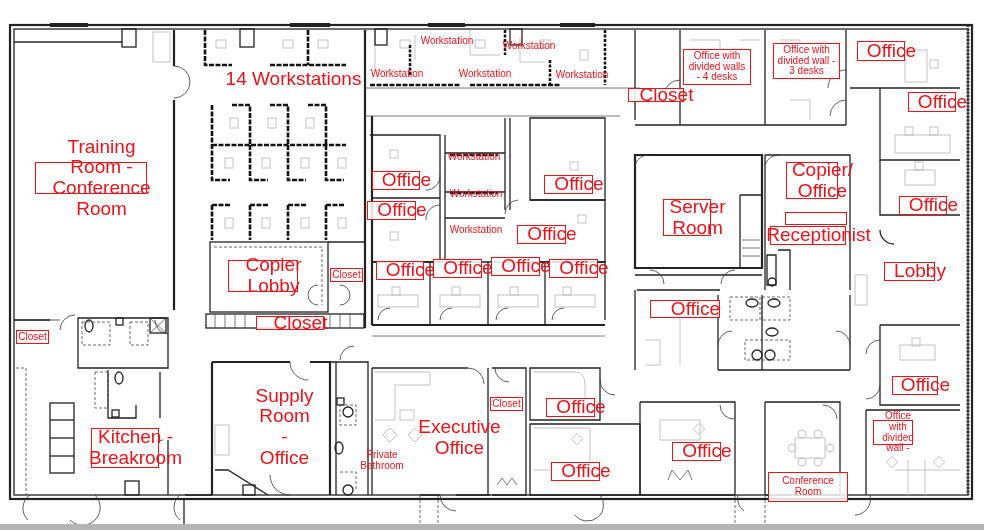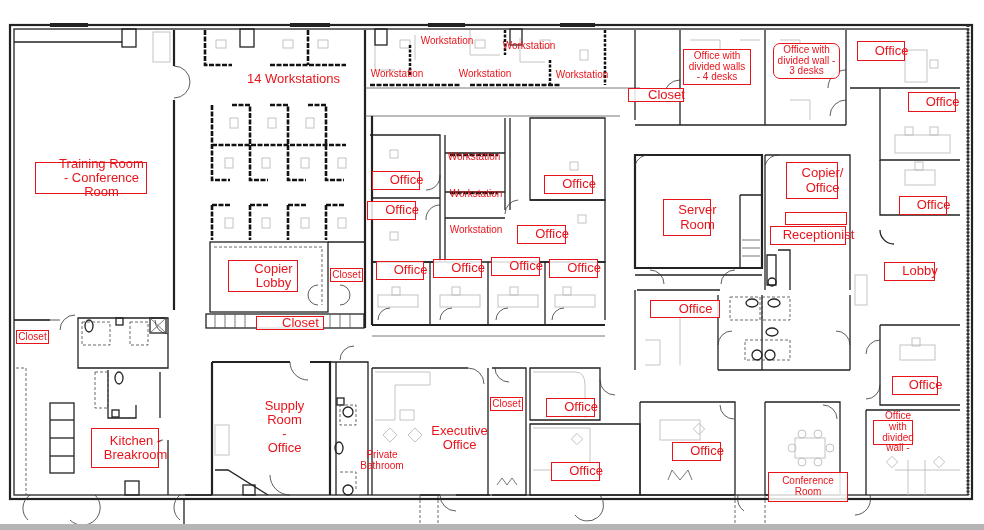--- a/index.html
+++ b/index.html
@@ -8,21 +8,21 @@
   .bottom-bar { position: absolute; left: 0; top: 524px; width: 984px; height: 6px; background: #b4b4b4; }
   svg .w { stroke: #222; stroke-width: 2.2; fill: none; }
   svg .w2 { stroke: #222; stroke-width: 1.3; fill: none; }
   svg .thin { stroke: #555; stroke-width: 0.8; fill: none; }
   svg .furn { stroke: #bdbdbd; stroke-width: 0.9; fill: none; }
   svg .dash { stroke: #444; stroke-width: 0.8; fill: none; stroke-dasharray: 3 2; }
   svg .door { stroke: #333; stroke-width: 0.8; fill: none; }
   svg .cube { stroke: #111; stroke-width: 2.6; fill: none; stroke-dasharray: 5 1.5; }
   .label { position: absolute; color: #e8141b; border: 1px solid #e8141b; background: rgba(255,255,255,0.85); text-align: center; line-height: 1.08; padding: 0 2px; box-sizing: border-box; white-space: nowrap; display: flex; align-items: center; justify-content: center; flex-direction: column; }
   .label.noborder { border: none; background: transparent; }
-  .l13 { font-size: 13px; padding-left: 23px; }
+  .l13 { font-size: 19px; padding-left: 23px; }
   .l10 { font-size: 10px; }
 </style>
 </head>
 <body>
 
 <div class="plan">
 <svg width="984" height="530" viewBox="0 0 984 530" xmlns="http://www.w3.org/2000/svg">
 
   <g>
     <rect x="10" y="25" width="962" height="474" class="w"></rect>
@@ -338,21 +338,21 @@
 <div class="label l13" style="left:367px;top:201px;width:49px;height:19px;">Office</div>
 <div class="label l13" style="left:544px;top:175px;width:49px;height:19px;">Office</div>
 <div class="label l13" style="left:517px;top:225px;width:49px;height:19px;">Office</div>
 <div class="label l13" style="left:376px;top:261px;width:48px;height:19px;">Office</div>
 <div class="label l13" style="left:433px;top:259px;width:49px;height:19px;">Office</div>
 <div class="label l13" style="left:491px;top:257px;width:49px;height:19px;">Office</div>
 <div class="label l13" style="left:549px;top:259px;width:49px;height:19px;">Office</div>
 
 <div class="label l13" style="left:628px;top:88px;width:56px;height:14px;">Closet</div>
 <div class="label l10" style="left:683px;top:49px;width:68px;height:36px;white-space:normal;">Office with divided walls - 4 desks</div>
-<div class="label l10" style="left:773px;top:43px;width:67px;height:36px;white-space:normal;border-radius:7px;">Office with divided wall - 3 desks</div>
+<div class="label l10" style="left:773px;top:43px;width:67px;height:36px;white-space:normal;">Office with divided wall - 3 desks</div>
 <div class="label l13" style="left:857px;top:41px;width:48px;height:20px;">Office</div>
 <div class="label l13" style="left:908px;top:92px;width:48px;height:20px;">Office</div>
 <div class="label l13" style="left:899px;top:196px;width:48px;height:19px;">Office</div>
 
 <div class="label l13" style="left:663px;top:199px;width:48px;height:37px;white-space:normal;">Server Room</div>
 <div class="label l13" style="left:786px;top:162px;width:52px;height:37px;white-space:normal;">Copier/ Office</div>
 <div class="label l13" style="left:785px;top:212px;width:62px;height:13px;"></div>
 <div class="label l13" style="left:770px;top:226px;width:76px;height:19px;">Receptionist</div>
 <div class="label l13" style="left:884px;top:262px;width:51px;height:19px;">Lobby</div>
 <div class="label l13" style="left:650px;top:300px;width:70px;height:18px;">Office</div>

